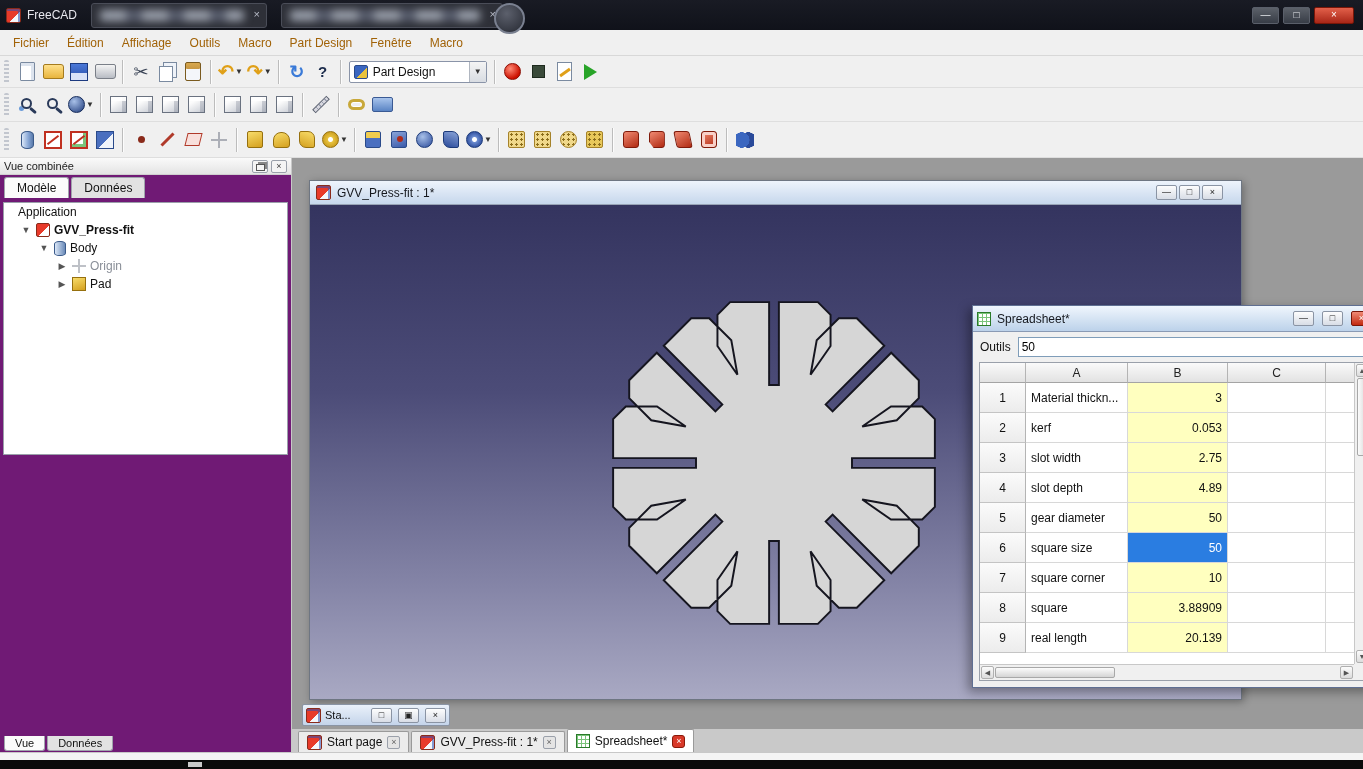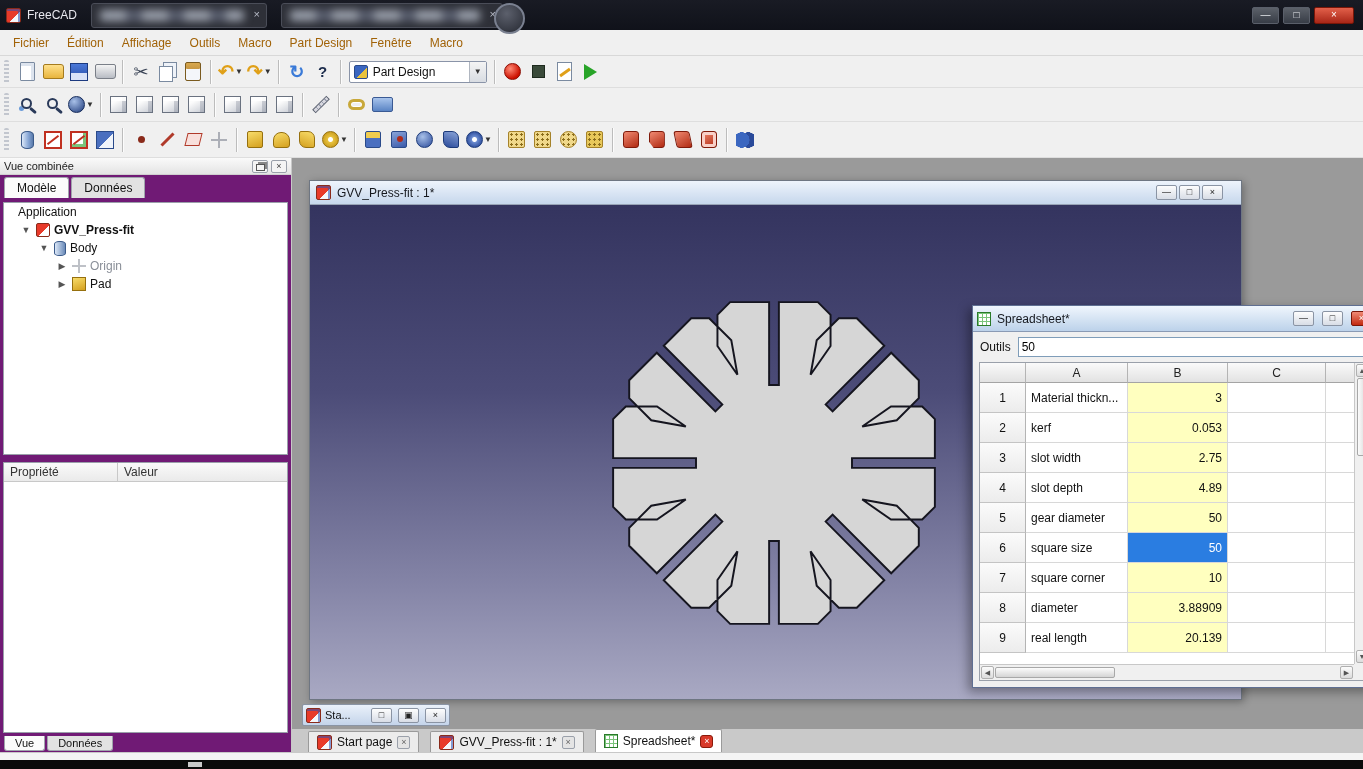--- a/index.html
+++ b/index.html
@@ -127,21 +127,21 @@
   .child-title-text{flex:1;color:#15181e}
   .dwin-btn{width:21px;height:15px;border:1px solid #8a94a4;background:linear-gradient(#fdfdfd,#d8dde6);display:flex;align-items:center;justify-content:center;font-size:9px;line-height:1;color:#222;border-radius:2px;margin-left:2px}
   .dwin-btn.close-red{background:linear-gradient(#f08a76,#c2290f);border-color:#7a1608;color:#fff}
   .doc-btns{margin-right:12px;display:flex}
   .viewport{position:absolute;top:24px;left:0;right:0;bottom:0;background:linear-gradient(180deg,#34345f 0%,#4c4c78 38%,#8686a8 78%,#a9a9c3 100%);overflow:hidden}
   .viewport svg{position:absolute;left:269px;top:63px}
 
   .min-window{position:absolute;left:10px;bottom:26px;width:148px;height:22px;border:1px solid #8a94a4;background:linear-gradient(#eaf1fa,#c4d4ea);border-radius:2px;display:flex;align-items:center;gap:4px;padding:0 3px}
   .min-title{flex:1;font-size:11px}
 
-  .mdi-tabs{position:absolute;left:0;right:0;bottom:0;height:23px;background:#c9c9c9;display:flex;align-items:flex-end;padding-left:16px;gap:11px}
+  .mdi-tabs{position:absolute;left:0;right:0;bottom:0;height:23px;background:#c9c9c9;display:flex;align-items:flex-end;padding-left:6px;gap:2px}
   .mdi-tab{height:21px;display:flex;align-items:center;gap:5px;padding:0 8px;border:1px solid #9a9a9a;border-bottom:none;background:#ececec;border-radius:2px 2px 0 0}
   .mdi-tab.active{background:#fff;height:23px}
   .tab-close{width:13px;height:13px;border:1px solid #9aa0aa;background:#e4e4e4;color:#666;font-size:9px;line-height:11px;text-align:center;border-radius:2px}
   .tab-close.red{background:#d83a2a;border-color:#8a1a0a;color:#fff;border-radius:3px}
 
   
   .sheet-window{position:absolute;left:680px;top:147px;width:405px;height:383px;border:1px solid #5f6f92;background:#f0f0f0;box-shadow:-4px 4px 10px rgba(0,0,0,.35)}
   .sheet-title{height:26px;background:linear-gradient(#f0f6fd,#bcd2ea);border-bottom:1px solid #8a9ab4;display:flex;align-items:center;gap:6px;padding:0 4px}
   .contenu-row{height:30px;display:flex;align-items:center;gap:7px;padding:0 7px}
   .contenu-input{flex:1;height:20px;border:1px solid #7f9db9;background:#fff;font:12px "Liberation Sans",sans-serif;padding:0 3px}
@@ -436,26 +436,20 @@
         <span class="glyph ti-origin"></span>
         <span class="dim">Origin</span>
       </div>
       <div class="trow lvl3">
         <span class="tw">▶</span>
         <span class="glyph ti-pad"></span>
         <span>Pad</span>
       </div>
     </div>
 
-    <div class="prop-panel">
-      <div class="prop-head">
-        <span class="prop-col c1">Propriété</span>
-        <span class="prop-col c2">Valeur</span>
-      </div>
-    </div>
 
     <div class="dock-bottom-tabs">
       <span class="dbtab active">Vue</span>
       <span class="dbtab">Données</span>
     </div>
   </aside>
 
   <section class="mdi">
 
     <div class="doc-window">
@@ -540,21 +534,21 @@
             </div>
             <div class="srow">
               <div class="scell rh">7</div>
               <div class="scell ca">square corner</div>
               <div class="scell cb">10</div>
               <div class="scell cc"></div>
               <div class="scell cf"></div>
             </div>
             <div class="srow">
               <div class="scell rh">8</div>
-              <div class="scell ca">diameter</div>
+              <div class="scell ca">square</div>
               <div class="scell cb">3.88909</div>
               <div class="scell cc"></div>
               <div class="scell cf"></div>
             </div>
             <div class="srow">
               <div class="scell rh">9</div>
               <div class="scell ca">real length</div>
               <div class="scell cb">20.139</div>
               <div class="scell cc"></div>
               <div class="scell cf"></div>

